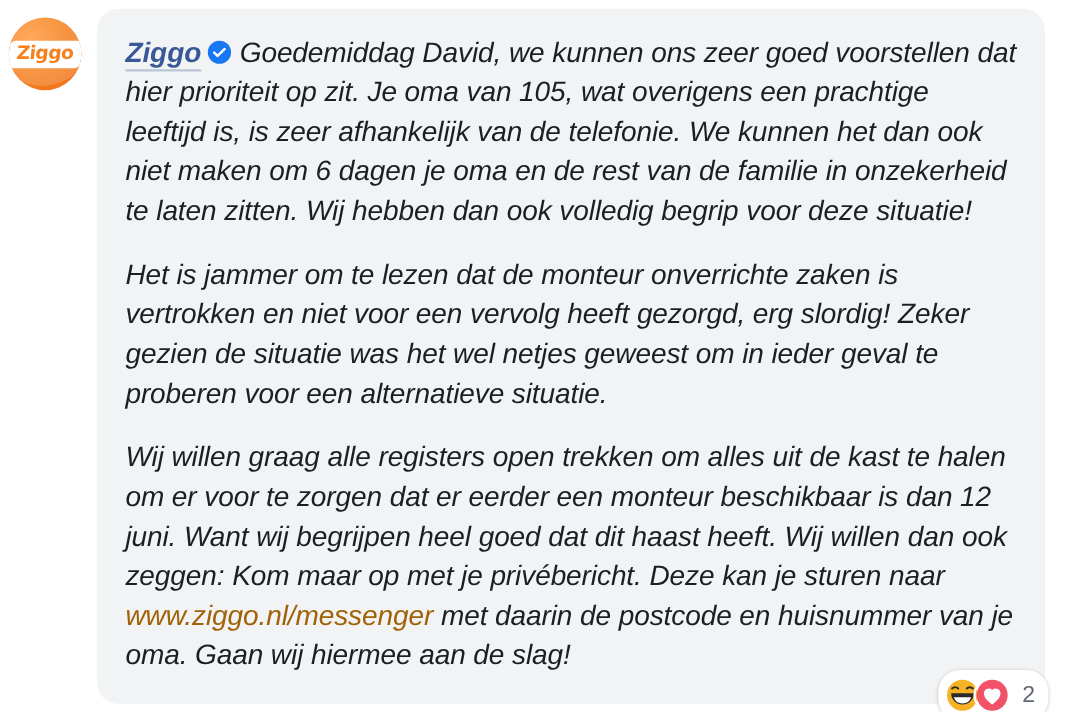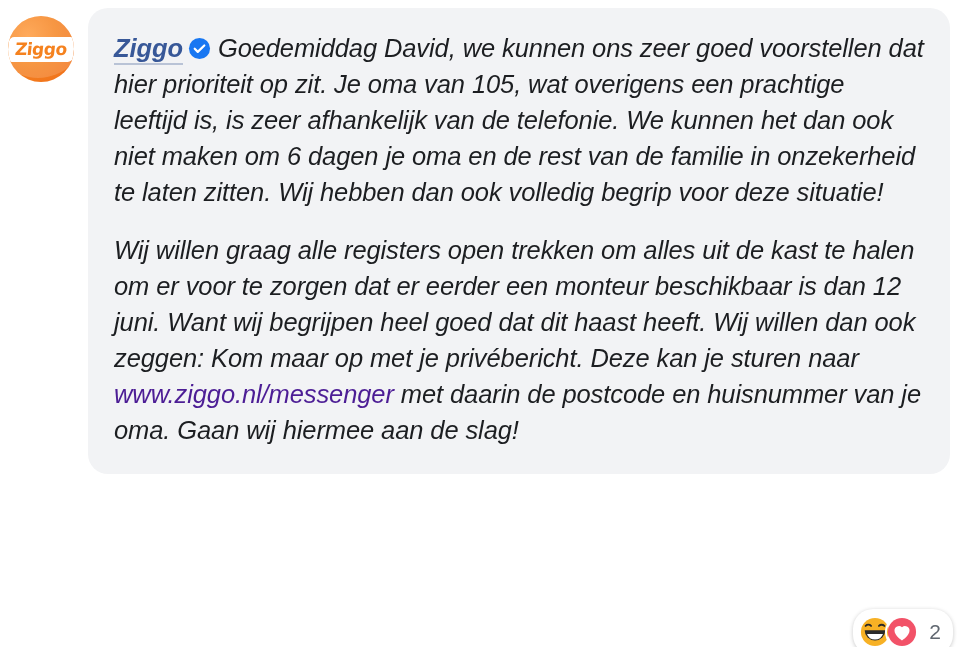--- a/index.html
+++ b/index.html
@@ -98,21 +98,21 @@
 
   .verified {
     display: inline-block;
     vertical-align: -3px;
     width: 23px;
     height: 23px;
     margin: 0 7px 0 5px;
   }
 
   .link {
-    color: #4c1d95;
+    color: #a16207;
     text-decoration: none;
   }
 
   
   .reactions {
     position: absolute;
     right: 18px;
     bottom: 6px;
     height: 40px;
     display: flex;
@@ -158,20 +158,21 @@
       <span class="avatar-badge">Ziggo</span>
     </div>
 
     <div class="bubble">
 
       <p class="ptext"><a class="author" href="#">Ziggo</a><span class="verified"><svg width="23" height="23" viewBox="0 0 24 24">
               <circle cx="12" cy="12" r="11" fill="#1877f2"></circle>
               <path d="M7 12.3l3.2 3.2L17 8.9" stroke="#ffffff" stroke-width="2.3" fill="none" stroke-linecap="round" stroke-linejoin="round"></path>
             </svg></span><span>Goedemiddag David, we kunnen ons zeer goed voorstellen dat hier prioriteit op zit. Je oma van 105, wat overigens een prachtige leeftijd is, is zeer afhankelijk van de telefonie. We kunnen het dan ook niet maken om 6 dagen je oma en de rest van de familie in onzekerheid te laten zitten. Wij hebben dan ook volledig begrip voor deze situatie!</span></p>
 
+      <p class="ptext">Het is jammer om te lezen dat de monteur onverrichte zaken is vertrokken en niet voor een vervolg heeft gezorgd, erg slordig! Zeker gezien de situatie was het wel netjes geweest om in ieder geval te proberen voor een alternatieve situatie.</p>
 
       <p class="ptext"><span>Wij willen graag alle registers open trekken om alles uit de kast te halen om er voor te zorgen dat er eerder een monteur beschikbaar is dan 12 juni. Want wij begrijpen heel goed dat dit haast heeft. Wij willen dan ook zeggen: Kom maar op met je privébericht. Deze kan je sturen naar </span><a class="link" href="#">www.ziggo.nl/messenger</a><span> met daarin de postcode en huisnummer van je oma. Gaan wij hiermee aan de slag!</span></p>
 
     </div>
   </div>
 
   <div class="reactions">
     <span class="reaction-emoji">
       <svg width="30" height="30" viewBox="0 0 32 32">
         <circle cx="16" cy="16" r="15" fill="#f7b125"></circle>

